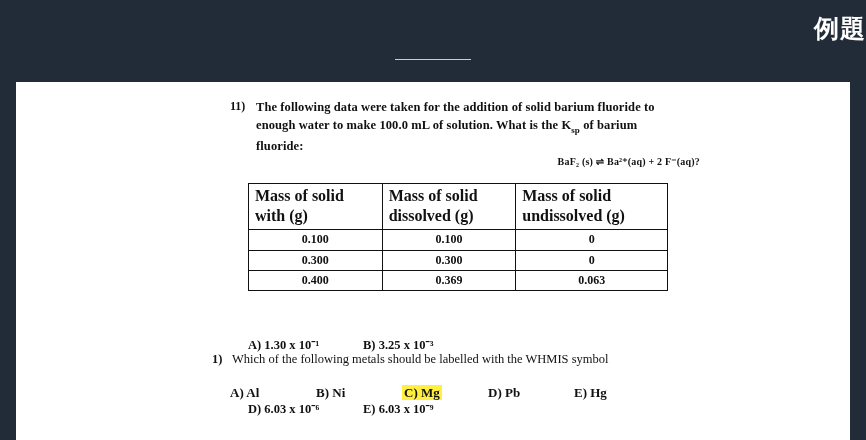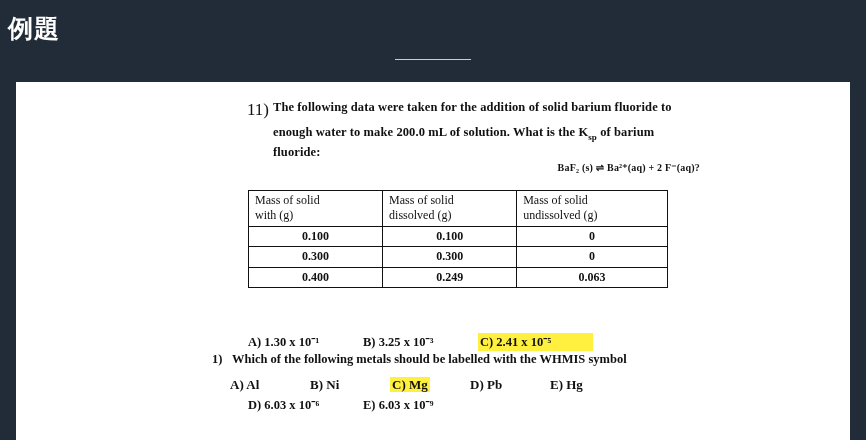--- a/index.html
+++ b/index.html
@@ -5,28 +5,27 @@
   * { box-sizing: border-box; }
   html, body { margin: 0; padding: 0; }
   body {
     width: 866px;
     height: 440px;
     background: #222b38;
     font-family: "Liberation Serif", serif;
     overflow: hidden;
   }
   .slide-title {
-    text-align: left;
+    text-align: right;
     color: #ffffff;
     font-family: "DejaVu Sans", sans-serif;
     font-size: 25px;
     font-weight: bold;
     padding-top: 12px;
     letter-spacing: 1px;
-    padding-left: 8px;
   }
   .title-rule {
     width: 76px;
     height: 0;
     border-top: 1px solid #c9ced6;
     margin: 14px auto 0 auto;
   }
   .paper {
     position: absolute;
     left: 16px;
@@ -49,23 +48,22 @@
     left: 214px;
     top: 16px;
     width: 470px;
   }
   .q11-line {
     display: flex;
   }
   .q11-num {
     width: 26px;
     flex: 0 0 26px;
-    font-weight: normal;
-    font-size: 17px;
-    margin-left: 17px;
+    font-weight: bold;
+    font-size: 12px;
   }
   .q11-text {
     font-size: 12.5px;
     font-weight: bold;
     letter-spacing: 0.1px;
     font-family: Liberation Serif, serif;
   }
   .eq {
     text-align: right;
     font-size: 10px;
@@ -79,22 +77,22 @@
     margin: 14px 0 0 18px;
     width: 420px;
     font-size: 12px;
   }
   table.data th, table.data td {
     border: 1px solid #111111;
     padding: 1px 6px;
   }
   table.data th {
     text-align: left;
-    font-weight: normal;
-    font-size: 12px;
+    font-weight: bold;
+    font-size: 16px;
     line-height: 1.25;
     padding: 2px 6px 3px 6px;
   }
   table.data td {
     text-align: center;
     font-weight: bold;
     font-size: 12px;
   }
   
   .ans11 {
@@ -112,36 +110,37 @@
   }
   
   .q1 {
     position: absolute;
     left: 196px;
     top: 268px;
     width: 500px;
   }
   .q1-line { display: flex; }
   .q1-num { width: 20px; flex: 0 0 20px; font-weight: bold; }
-  .q1-text { font-weight: bold; font-size: 12.5px; }
+  .q1-text { font-weight: normal; font-size: 12.5px; }
   .q1-l2 { margin-left: 20px; display: flex; align-items: center; }
   .whmis {
     display: inline-block;
     width: 34px;
     height: 26px;
     position: relative;
     margin: 0 4px;
     vertical-align: middle;
   }
   .whmis svg { display: block; }
   .q1-answers {
-    margin: 8px 0 0 18px;
+    margin: 16px 0 0 18px;
     display: flex;
     font-weight: bold;
     font-size: 13px;
+    gap: 6px;
   }
   .q1-answers .cell { width: 80px; }
 </style>
 </head>
 <body>
 
 <div class="slide">
 
   <div class="slide-title">例題</div>
   <div class="title-rule"></div>
@@ -149,21 +148,21 @@
   <div class="paper">
     <div class="doc">
 
       <div class="q11">
         <div class="q11-line">
           <span class="q11-num">11)</span>
           <span class="q11-text">The following data were taken for the addition of solid barium fluoride to</span>
         </div>
         <div class="q11-line">
           <span class="q11-num"></span>
-          <span class="q11-text"><span>enough water to make 200.0 mL of solution. What is the K</span><sub>sp</sub><span> of barium</span></span>
+          <span class="q11-text"><span>enough water to make 100.0 mL of solution. What is the K</span><sub>sp</sub><span> of barium</span></span>
         </div>
         <div class="q11-line">
           <span class="q11-num"></span>
           <span class="q11-text">fluoride:</span>
         </div>
 
         <div class="eq">BaF₂ (s) ⇌ Ba²⁺(aq) + 2 F⁻(aq)?</div>
 
         <table class="data">
           <thead>
@@ -188,31 +187,30 @@
               <td>0.100</td>
               <td>0</td>
             </tr>
             <tr>
               <td>0.300</td>
               <td>0.300</td>
               <td>0</td>
             </tr>
             <tr>
               <td>0.400</td>
-              <td>0.249</td>
+              <td>0.369</td>
               <td>0.063</td>
             </tr>
           </tbody>
         </table>
 
         <div class="ans11">
           <div class="row">
             <span class="cell">A) 1.30 x 10⁻¹</span>
             <span class="cell">B) 3.25 x 10⁻³</span>
-            <span class="cell hl">C) 2.41 x 10⁻⁵</span>
           </div>
           <div class="row">
             <span class="cell">D) 6.03 x 10⁻⁶</span>
             <span class="cell">E) 6.03 x 10⁻⁹</span>
           </div>
         </div>
       </div>
 
       <div class="q1">
         <div class="q1-line">

